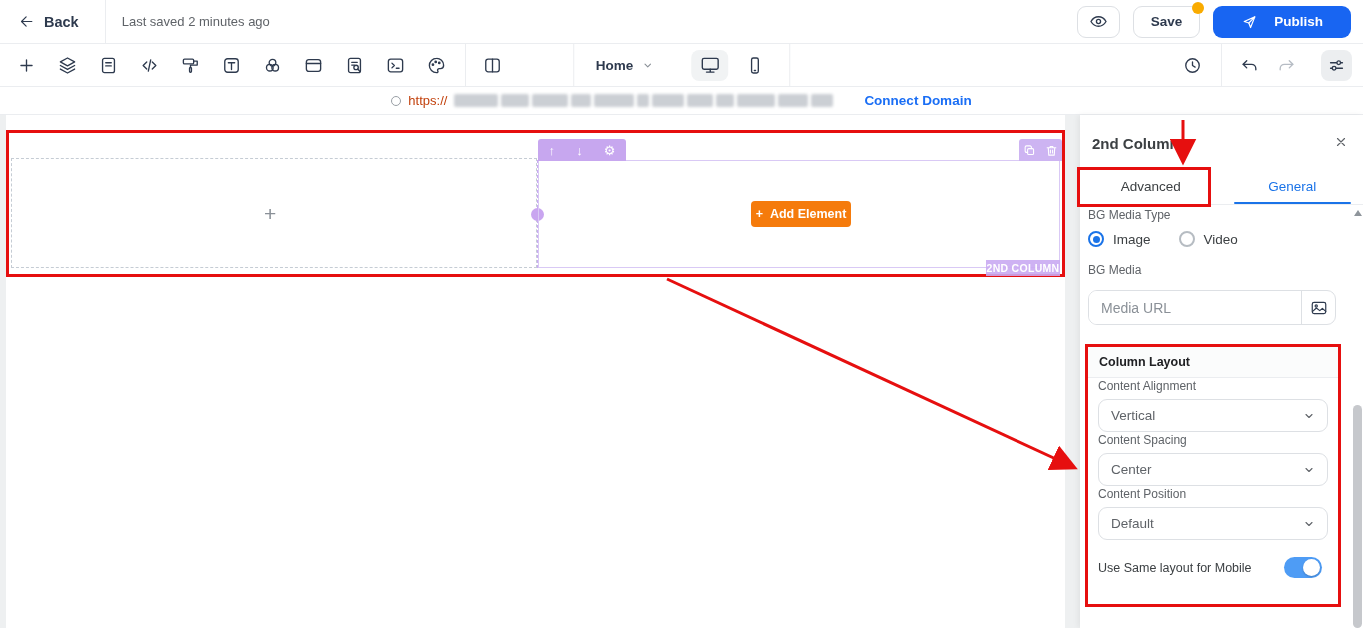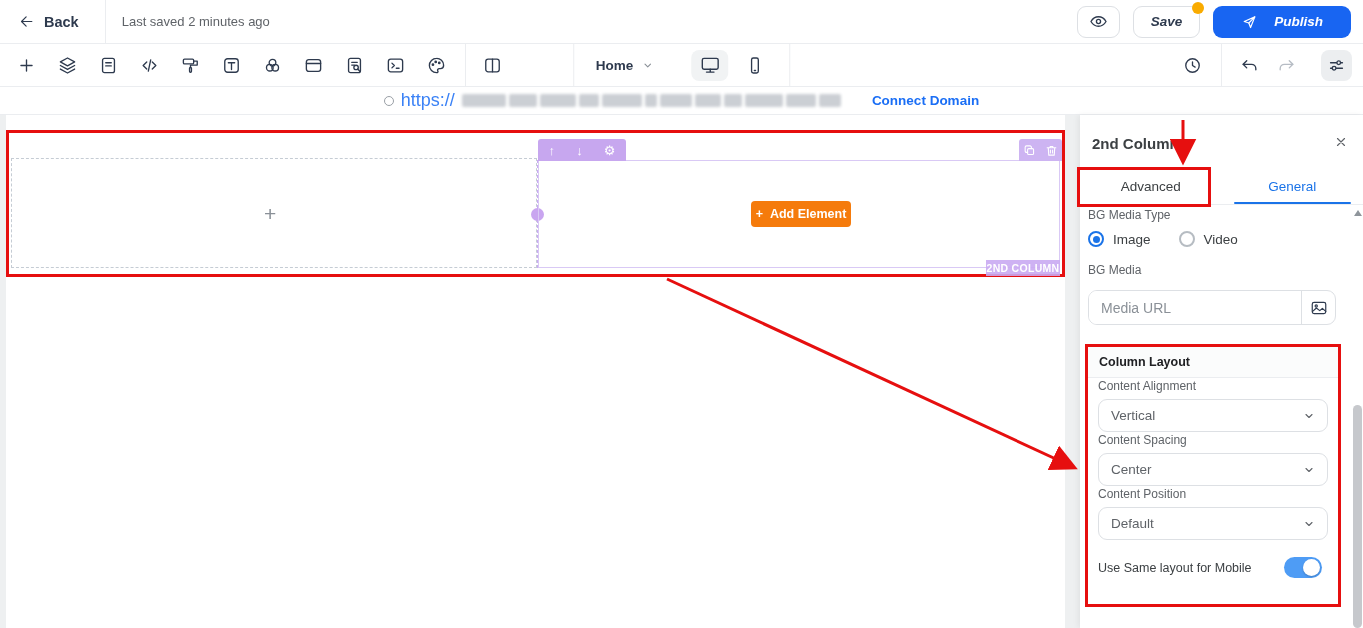--- a/index.html
+++ b/index.html
@@ -9,21 +9,21 @@
   .ic { fill:none; stroke:#2e3a4e; stroke-width:1.7; stroke-linecap:round; stroke-linejoin:round; }
   .ic-w { fill:none; stroke:#fff; stroke-width:1.7; stroke-linecap:round; stroke-linejoin:round; }
 
   
   .topbar { position:absolute; left:0; top:0; width:1363px; height:44px; background:#fff;
     border-bottom:1px solid #ebedf0; display:flex; align-items:center; }
   .back { display:flex; align-items:center; gap:9px; padding:0 26px 0 18px; height:44px;
     font-weight:bold; font-size:14.5px; color:#2e3a4e; cursor:pointer; }
   .tb-divider { width:1px; height:44px; background:#ebedf0; }
   .last-saved { margin-left:16px; font-size:13px; color:#5f6368; }
-  .topbar-right { margin-left:auto; display:flex; align-items:center; gap:13px; padding-right:12px;font-style:italic; }
+  .topbar-right { margin-left:auto; display:flex; align-items:center; gap:13px; padding-right:12px; }
   .btn-eye { width:43px; height:32px; border:1px solid #dde0e4; border-radius:9px;
     display:flex; align-items:center; justify-content:center; background:#fff; cursor:pointer; }
   .btn-save { position:relative; height:32px; padding:0 17px; border:1px solid #dde0e4; border-radius:9px;
     background:#fff; font-size:13.5px; font-weight:bold; color:#2e3a4e; display:flex; align-items:center; cursor:pointer; }
   .save-dot { position:absolute; top:-5px; right:-5px; width:12px; height:12px; border-radius:50%; background:#f9ab00; }
   .btn-publish { height:32px; padding:0 28px; border-radius:9px; background:#1865f2; color:#fff;
     font-size:13.5px; font-weight:bold; display:flex; align-items:center; gap:16px; cursor:pointer; }
 
   
   .toolbar { position:absolute; left:0; top:44px; width:1363px; height:43px; background:#fff;
@@ -42,21 +42,21 @@
   .device-btn.active { background:#f1f3f4; }
   .toolbar-right { margin-left:auto; display:flex; align-items:center; padding-right:11px; }
   .tr-btn { width:24px; height:24px; display:flex; align-items:center; justify-content:center; cursor:pointer; }
   .btn-sliders { width:31px; height:31px; background:#eceef0; border-radius:8px; display:flex;
     align-items:center; justify-content:center; cursor:pointer; }
 
   
   .urlbar { position:absolute; left:0; top:87px; width:1363px; height:28px; background:#fff;
     border-bottom:1px solid #ebedf0; display:flex; align-items:center; justify-content:center; gap:7px; }
   .url-circle { width:10px; height:10px; border:1.5px solid #9aa0a6; border-radius:50%; }
-  .url-proto { font-size:18px; color:#3b82f6; }
+  .url-proto { font-size:13px; color:#c2410c; }
   .blur-strip { display:flex; align-items:center; gap:3px; }
   .blur-strip span { display:inline-block; height:13px; background:#cbcfd4; border-radius:2px; filter:blur(1.5px); }
   .connect { font-size:13.5px; font-weight:bold; color:#1a6ef5; margin-left:24px; cursor:pointer; }
 
   
   .workspace { position:absolute; left:0; top:115px; width:1363px; height:513px; background:#eef0f1; }
   .page-white { position:absolute; left:6px; top:0; width:1059px; height:513px; background:#fff; }
   .section-red { position:absolute; left:6px; top:15px; width:1059px; height:147px;
     border:3px solid #e60f0f; background:#fff; }
   .col1 { position:absolute; left:11px; top:43px; width:526px; height:110px;

